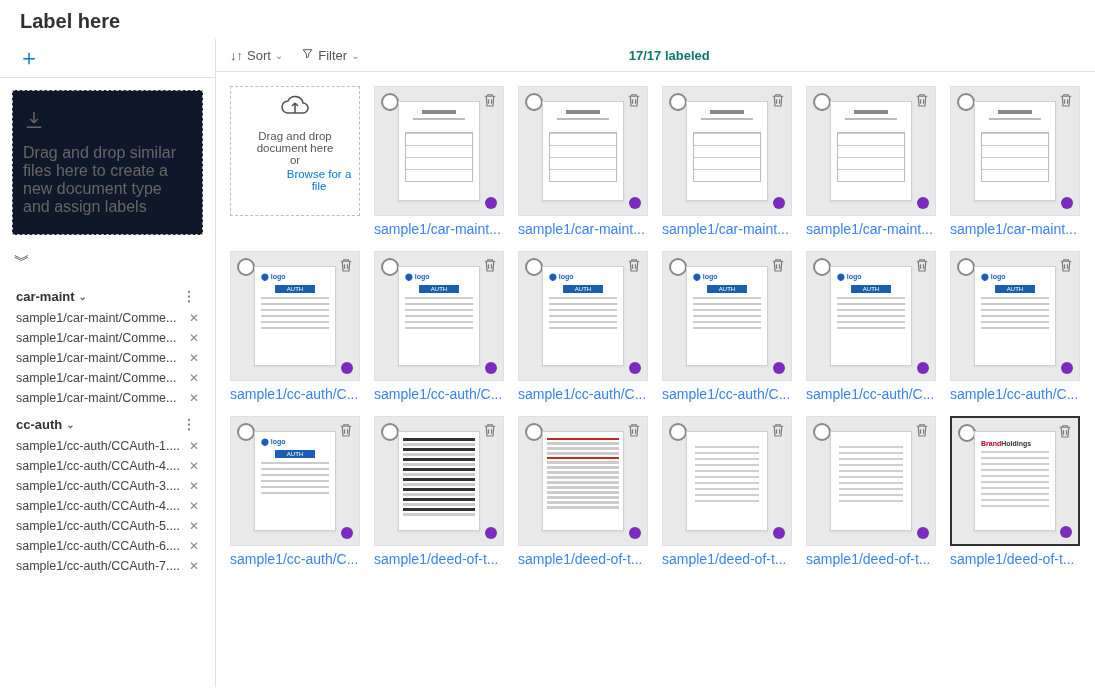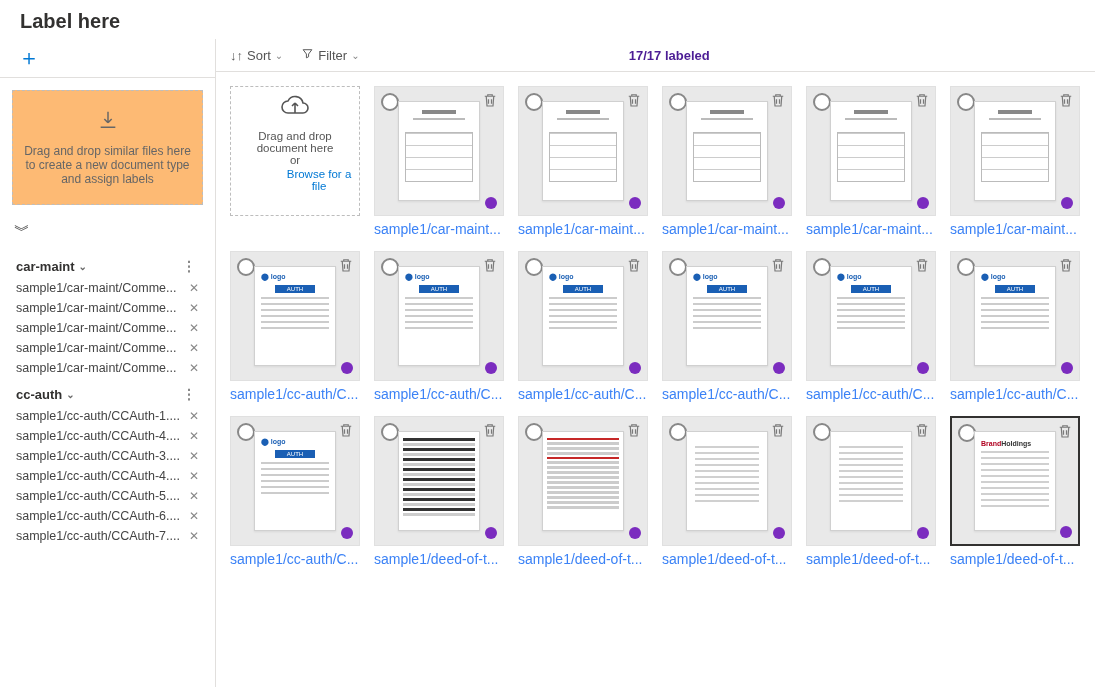--- a/index.html
+++ b/index.html
@@ -2,38 +2,38 @@
 <html><head>
 <meta charset="utf-8">
 <style>
 * { box-sizing: border-box; margin: 0; padding: 0; }
 body { font-family: "Segoe UI", Arial, sans-serif; font-size: 13px; color: #323130; background: #fff; width: 1095px; height: 688px; overflow: hidden; }
 .page-title { font-size: 20px; font-weight: 600; padding: 10px 20px 6px; }
 .layout { display: flex; height: calc(100% - 40px); }
 .sidebar { width: 216px; border-right: 1px solid #e1dfdd; display: flex; flex-direction: column; }
 .add-bar { padding: 8px 18px; border-bottom: 1px solid #e1dfdd; }
 .plus { color: #0078d4; font-size: 22px; font-weight: 300; cursor: pointer; line-height: 1; }
-.drop-sidebar { margin: 12px; border: 1px dashed #bdbdbd; background: #fdba74; padding: 18px 10px; text-align: center; color: #666; font-size: 12px; }
+.drop-sidebar { margin: 12px; border: 1px dashed #bdbdbd; background: #0f172a; padding: 18px 10px; color: #666; font-size: 16px; }
 .drop-sidebar-icon { font-size: 18px; color: #666; margin-bottom: 8px; }
 .collapse-all { padding: 4px 14px; color: #555; cursor: pointer; font-size: 16px; }
 .scroll { overflow-y: auto; flex: 1; padding: 4px 2px 16px 0; position: relative; }
 .scroll::-webkit-scrollbar { width: 6px; }
 .scroll::-webkit-scrollbar-thumb { background: #c8c8c8; border-radius: 3px; }
 .group-header { display: flex; align-items: center; padding: 8px 10px 4px 16px; font-weight: 600; font-size: 13px; }
 .chev { margin-left: 4px; font-size: 10px; color: #666; }
 .more-dots { margin-left: auto; margin-right: 6px; color: #888; cursor: pointer; font-size: 14px; letter-spacing: 1px; }
 .file-row { display: flex; align-items: center; padding: 3px 10px 3px 16px; font-size: 12.5px; color: #444; }
 .file-row span:first-child { flex: 1; overflow: hidden; text-overflow: ellipsis; white-space: nowrap; }
 .x { color: #888; cursor: pointer; padding: 0 4px; font-size: 12px; }
 .main { flex: 1; display: flex; flex-direction: column; }
 .toolbar { display: flex; align-items: center; padding: 8px 14px; border-bottom: 1px solid #e1dfdd; font-size: 13px; color: #555; }
 .tool { display: inline-flex; align-items: center; gap: 4px; margin-right: 18px; cursor: pointer; }
 .tool-icon { font-size: 13px; }
 .tool-chev { font-size: 10px; color: #888; }
-.counter { flex: 1; text-align: center; font-weight: 600; color: #4c1d95; }
+.counter { flex: 1; text-align: center; font-weight: 600; color: #0f766e; }
 .grid { flex: 1; overflow: auto; padding: 14px; display: flex; flex-wrap: wrap; gap: 14px; align-content: flex-start; }
 .card { width: 130px; }
 .thumb { width: 130px; height: 130px; background: #e9e9e9; border: 1px solid #e0e0e0; position: relative; display: flex; align-items: center; justify-content: center; }
 .thumb.selected-frame { border: 2px solid #323130; }
 .dropzone { width: 130px; height: 130px; border: 1.5px dashed #bdbdbd; background: #fff; display: flex; flex-direction: column; align-items: center; justify-content: flex-start; text-align: center; padding: 6px; color: #555; font-size: 11.5px; }
 .dropzone .cloud { font-size: 26px; color: #555; margin-bottom: 4px; }
 .dropzone .browse { color: #0078d4; cursor: pointer; margin-top: 2px; padding-left: 48px; }
 .radio { position: absolute; top: 6px; left: 6px; width: 18px; height: 18px; border: 2px solid #888; border-radius: 50%; background: #fff; cursor: pointer; }
 .trash { position: absolute; top: 4px; right: 4px; cursor: pointer; }
 .dot { position: absolute; bottom: 6px; right: 6px; width: 12px; height: 12px; border-radius: 50%; background: #7b2cbf; }

